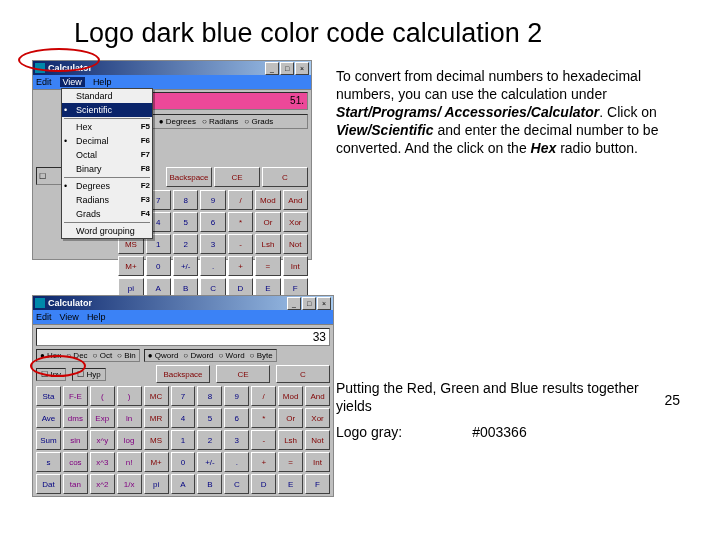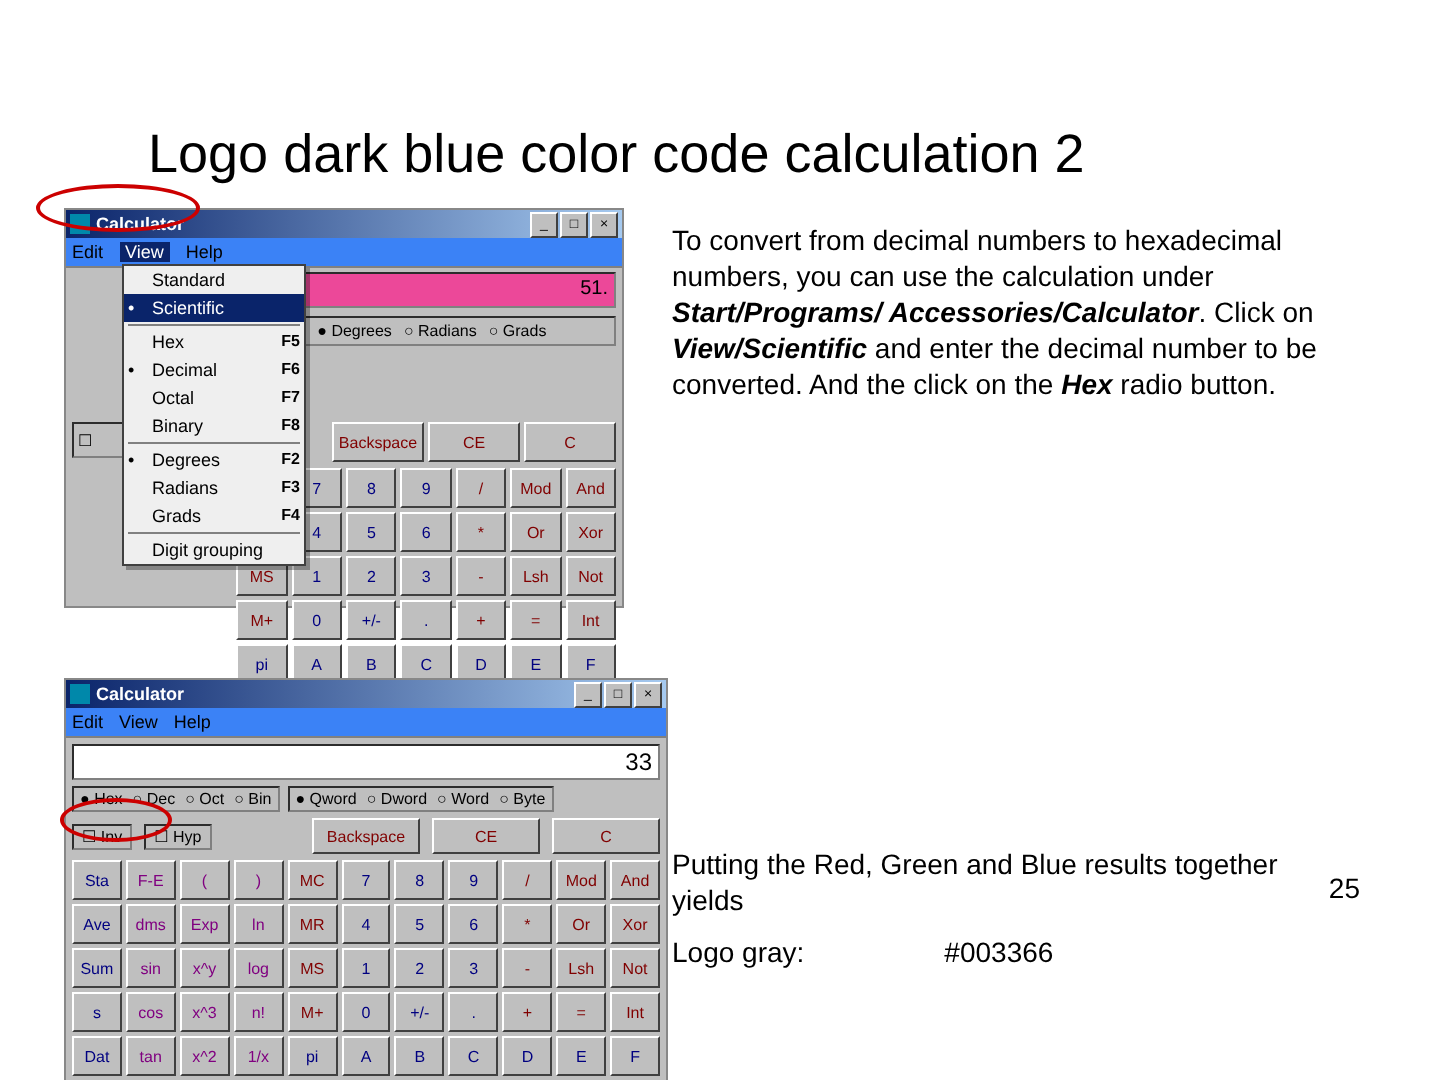--- a/index.html
+++ b/index.html
@@ -9,21 +9,20 @@
     height: 540px;
     font-family: Arial, sans-serif;
     background: #fff;
     position: relative;
   }
   .slide {
     width: 720px;
     height: 424px;
     position: relative;
     box-sizing: border-box;
-    margin-top: 44px;
   }
   .title {
     position: absolute;
     top: 18px;
     left: 74px;
     font-size: 27px;
     font-weight: normal;
     color: #000;
   }
   .calc-top {
@@ -253,21 +252,21 @@
       <div class="divider"></div>
       <div class="mi"><span>Hex</span><span class="acc">F5</span></div>
       <div class="mi"><span class="check">•</span><span>Decimal</span><span class="acc">F6</span></div>
       <div class="mi"><span>Octal</span><span class="acc">F7</span></div>
       <div class="mi"><span>Binary</span><span class="acc">F8</span></div>
       <div class="divider"></div>
       <div class="mi"><span class="check">•</span><span>Degrees</span><span class="acc">F2</span></div>
       <div class="mi"><span>Radians</span><span class="acc">F3</span></div>
       <div class="mi"><span>Grads</span><span class="acc">F4</span></div>
       <div class="divider"></div>
-      <div class="mi"><span>Digit grouping</span></div>
+      <div class="mi"><span>Word grouping</span></div>
     </div>
 
     <div class="calc-body-top">
       <div class="display">51.</div>
       <div class="radio-row">
         <span>Bin</span>
         <span class="on">Degrees</span>
         <span>Radians</span>
         <span>Grads</span>
       </div>

